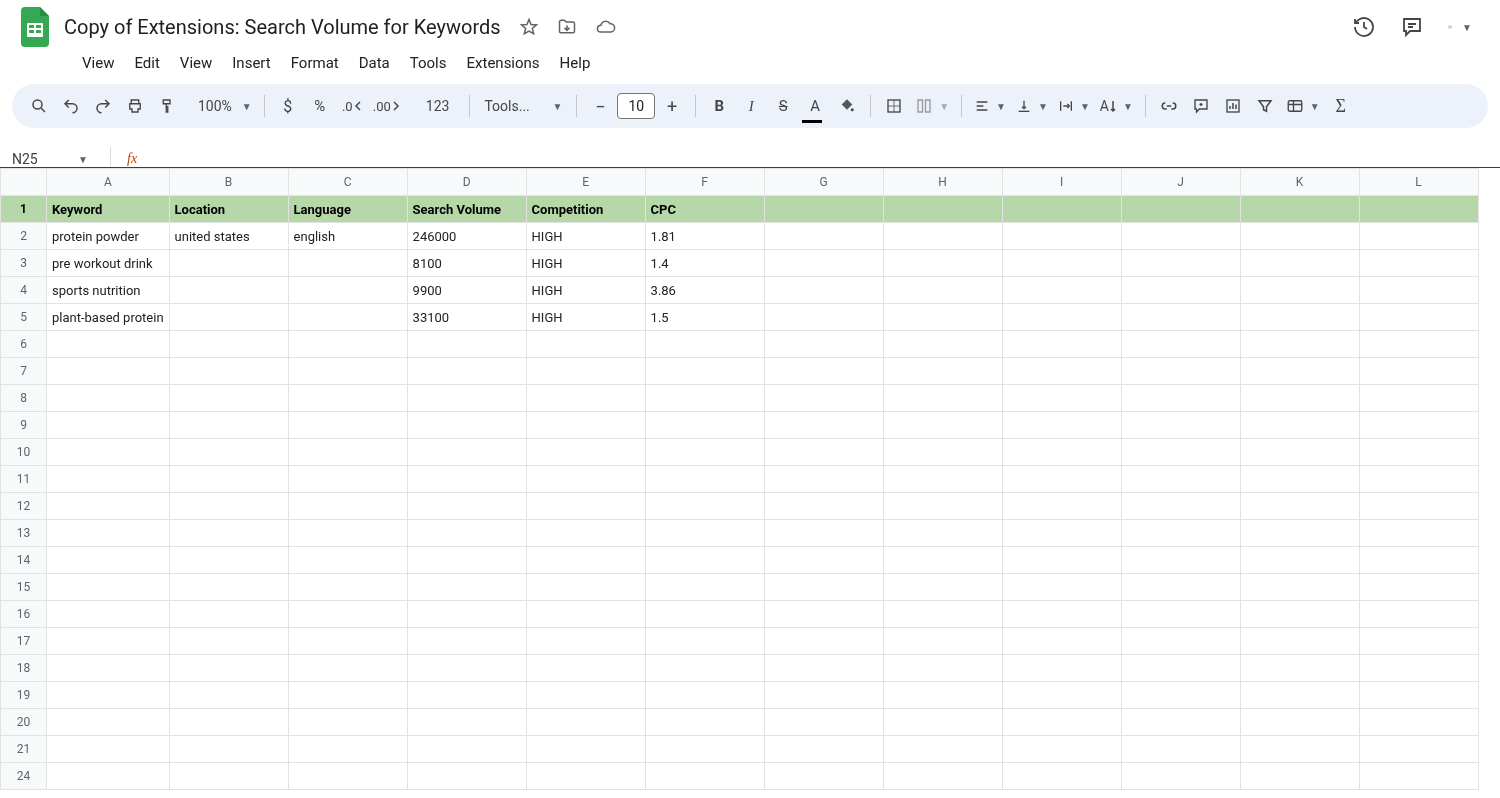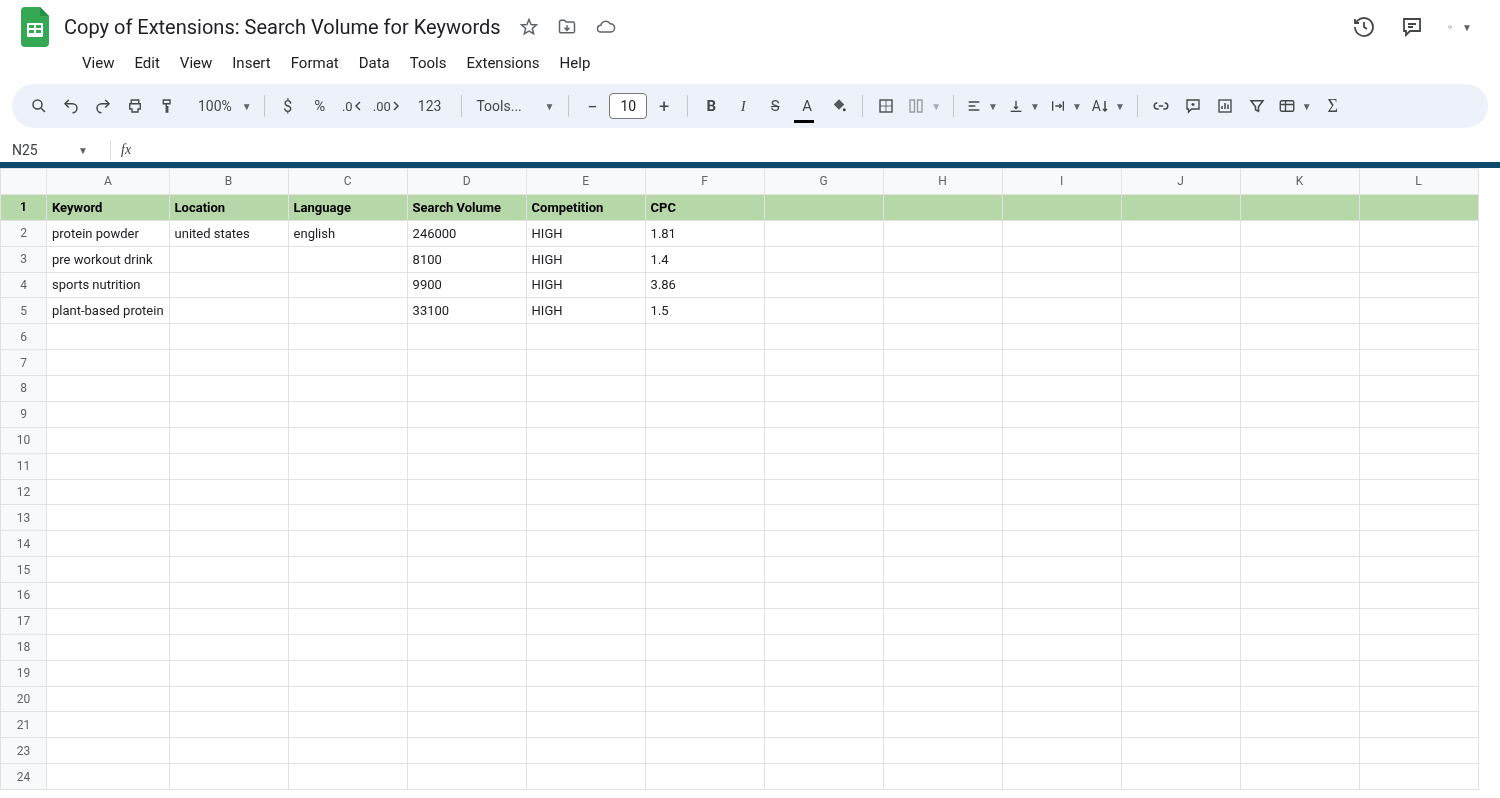--- a/index.html
+++ b/index.html
@@ -8,30 +8,30 @@
 .logo { width: 40px; height: 40px; display: flex; align-items: center; justify-content: center; }
 .title { font-size: 20px; color: #202124; margin-left: 8px; }
 .title-icons { display: flex; gap: 14px; margin-left: 16px; align-items: center; }
 .title-right { margin-left: auto; display: flex; gap: 24px; align-items: center; padding-right: 12px; }
 .iconbtn { width: 24px; height: 24px; display: inline-flex; align-items: center; justify-content: center; color: #444746; cursor: pointer; }
 .menubar { display: flex; gap: 4px; padding: 4px 0 8px 74px; font-size: 15px; color: #202124; }
 .menubar span { padding: 4px 8px; border-radius: 4px; cursor: pointer; }
 .toolbar { display: flex; align-items: center; background: #edf2fa; border-radius: 24px; margin: 0 12px; padding: 4px 12px; height: 44px; gap: 2px; }
 .tb-btn { min-width: 30px; height: 30px; display: inline-flex; align-items: center; justify-content: center; color: #444746; cursor: pointer; border-radius: 4px; padding: 0 4px; }
 .tb-sep { width: 1px; height: 22px; background: #c7c7c7; margin: 0 6px; }
-.tb-text { font-size: 14px; color: #444746; padding: 0 8px; }
+.tb-text { font-size: 14px; color: #444746; padding: 0 8px; margin-left: 8px; }
 .tb-zoom { font-size: 14px; color: #444746; padding: 0 4px 0 10px; }
 .tb-fontbox { display: flex; align-items: center; border: 1px solid #747775; border-radius: 4px; height: 26px; padding: 0 10px; font-size: 14px; background: #fff; }
 .tb-fontfam { display: flex; align-items: center; min-width: 80px; font-size: 14px; color: #444746; padding: 0 6px; }
 .dropdown-arrow { font-size: 10px; color: #5f6368; margin-left: 6px; }
 .textcolor-underline { width: 20px; height: 3px; background: #000; position: absolute; bottom: -2px; left: 2px; }
-.namebox-row { display: flex; align-items: center; border-bottom: 6px solid #0c4a6e; height: 30px; margin-top: 10px; }
+.namebox-row { display: flex; align-items: flex-end; border-bottom: 1px solid #0c4a6e; height: 30px; margin-top: 10px; }
 .namebox { width: 100px; padding: 0 12px; font-size: 14px; color: #3c4043; display: flex; align-items: center; justify-content: space-between; }
 .namebox-sep { width: 1px; height: 20px; background: #dadce0; margin: 0 10px; }
-.fx { font-style: italic; color: #404040; font-size: 14px; font-family: Georgia, serif; }
+.fx { font-style: italic; color: #c2410c; font-size: 14px; margin-left: 6px; font-family: Georgia, serif; }
 .grid-wrap { display: flex; height: calc(798px - 176px); }
 .grid { border-collapse: collapse; table-layout: fixed; }
 .grid th, .grid td { border: 1px solid #e1e3e1; font-size: 13px; padding: 3px 5px; height: 25px; text-align: left; white-space: nowrap; overflow: hidden; }
 .grid th { background: #f8f9fa; font-weight: normal; color: #5f6368; text-align: center; font-size: 12px; }
 .grid .corner { width: 46px; background: #f8f9fa; }
 .grid .rowhead { width: 46px; background: #f8f9fa; text-align: center; color: #5f6368; font-size: 12px; }
 .grid .hdr-row td { background: #b6d7a8; font-weight: bold; color: #000; }
 .grid td.num { }
 .cA{width:119px}.cB{width:119px}.cC{width:119px}.cD{width:119px}.cE{width:119px}.cF{width:119px}.cG{width:119px}.cH{width:119px}.cI{width:119px}.cJ{width:119px}.cK{width:119px}.cL{width:119px}
 svg { display: block; }
@@ -608,35 +608,20 @@
           <td class="cE"></td>
           <td class="cF"></td>
           <td class="cG"></td>
           <td class="cH"></td>
           <td class="cI"></td>
           <td class="cJ"></td>
           <td class="cK"></td>
           <td class="cL"></td>
         </tr>
         <tr class="">
-          <td class="rowhead">23</td>
-          <td class="cA"></td>
-          <td class="cB"></td>
-          <td class="cC"></td>
-          <td class="cD"></td>
-          <td class="cE"></td>
-          <td class="cF"></td>
-          <td class="cG"></td>
-          <td class="cH"></td>
-          <td class="cI"></td>
-          <td class="cJ"></td>
-          <td class="cK"></td>
-          <td class="cL"></td>
-        </tr>
-        <tr class="">
           <td class="rowhead">24</td>
           <td class="cA"></td>
           <td class="cB"></td>
           <td class="cC"></td>
           <td class="cD"></td>
           <td class="cE"></td>
           <td class="cF"></td>
           <td class="cG"></td>
           <td class="cH"></td>
           <td class="cI"></td>

